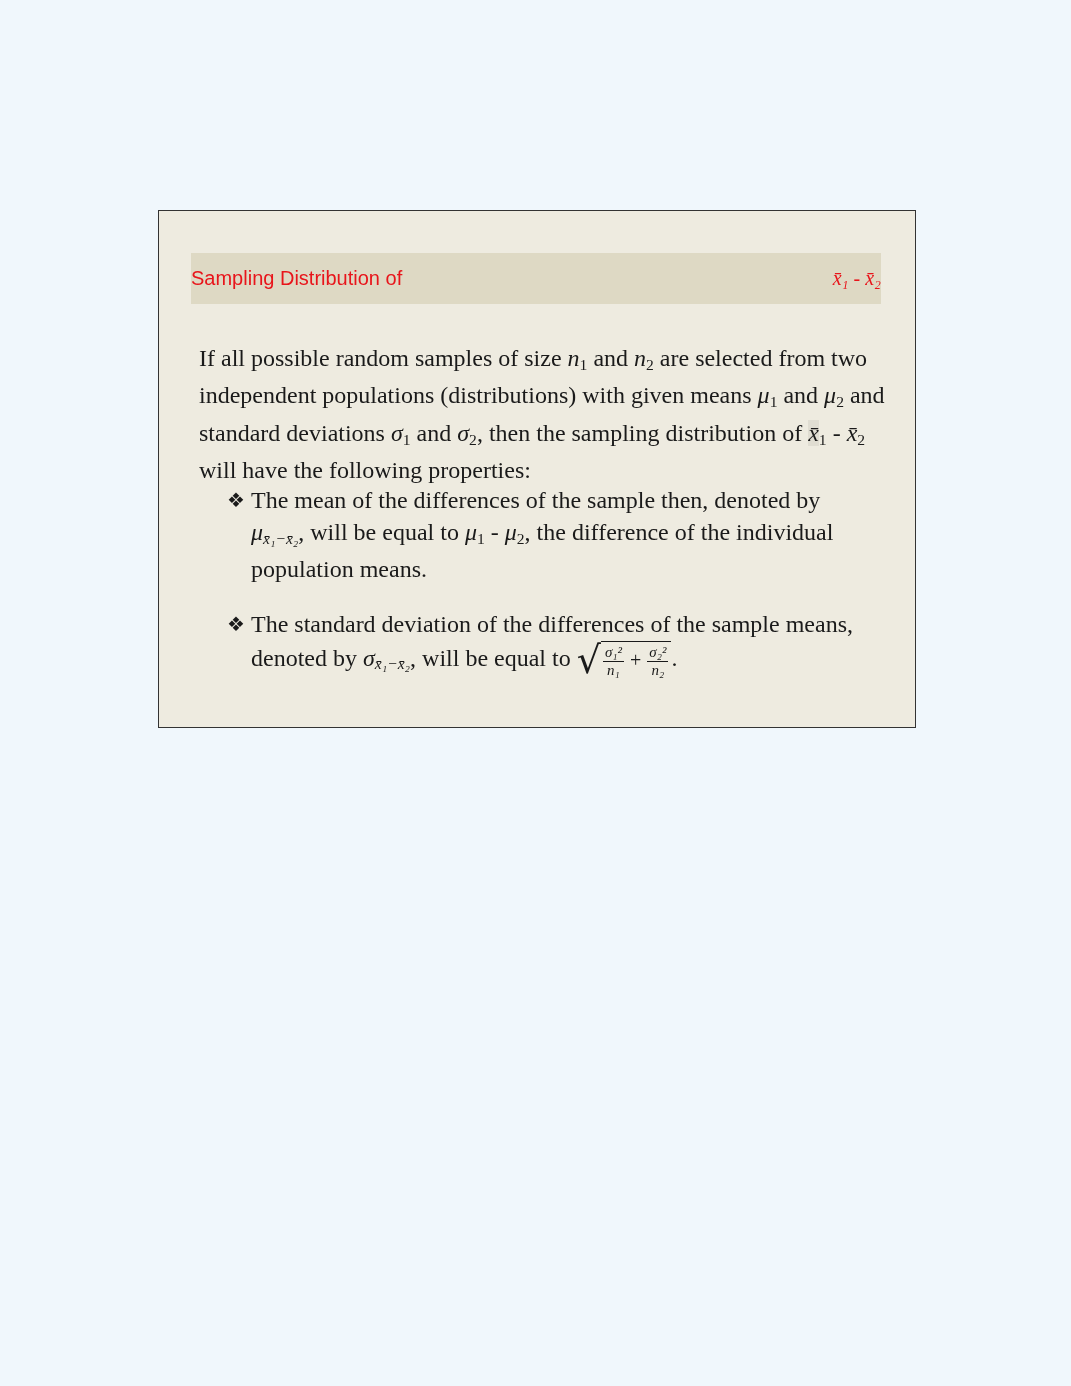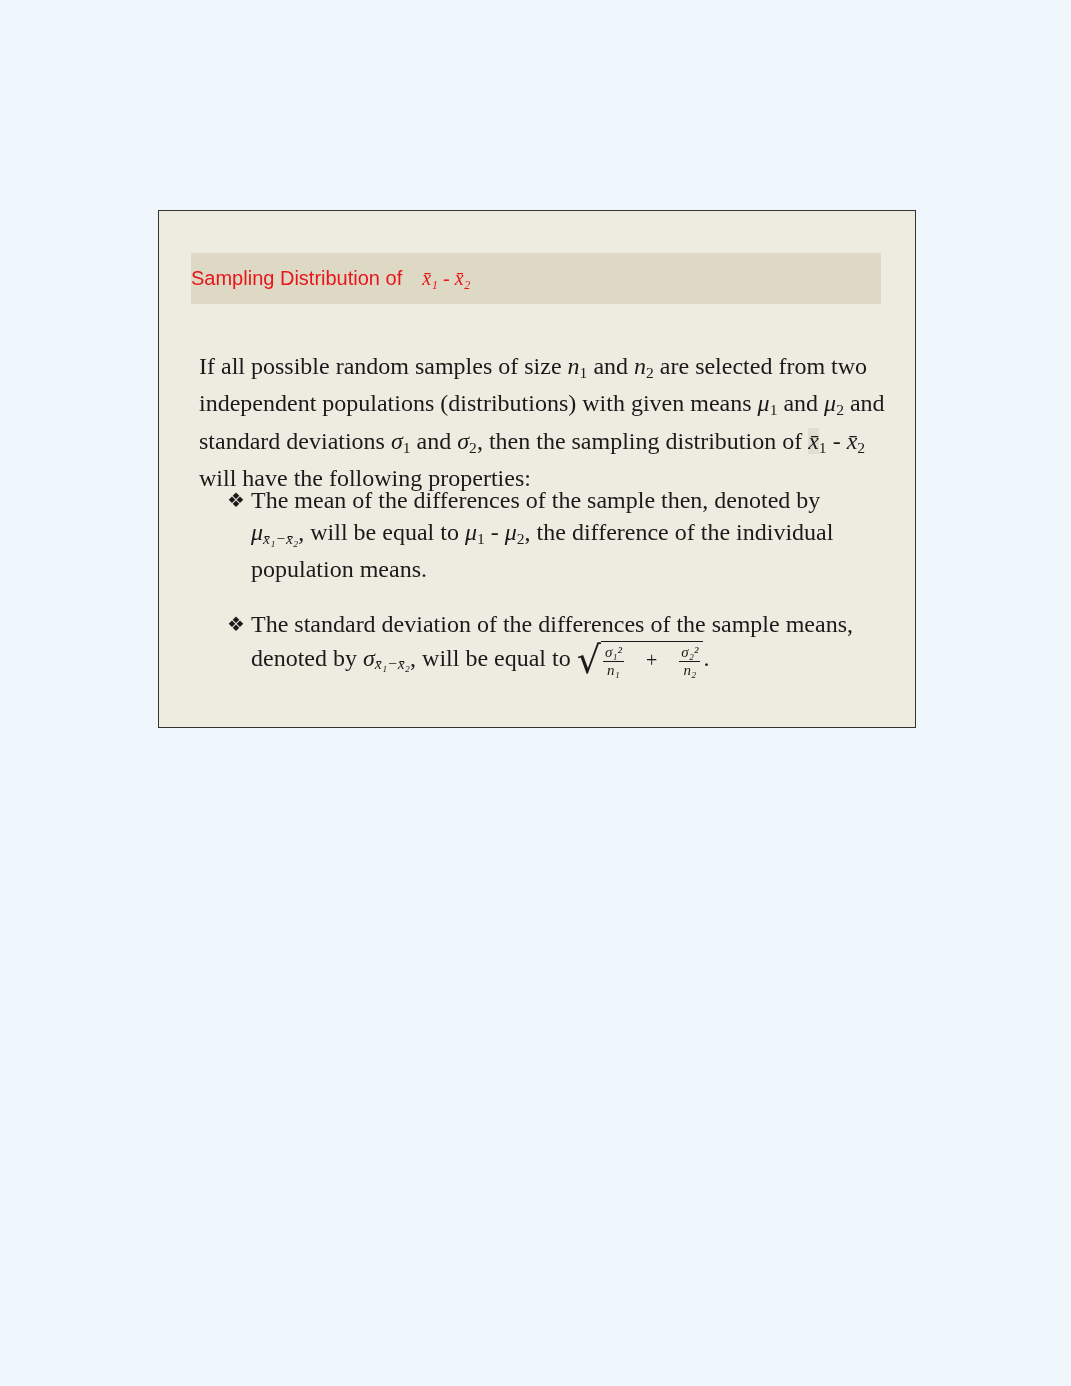--- a/index.html
+++ b/index.html
@@ -13,46 +13,46 @@
     position:absolute; left:158px; top:210px;
     width:758px; height:518px;
     background:#eeebe0;
     border:1px solid #333;
     box-sizing:border-box;
   }
   .title-bar {
     position:absolute; left:32px; top:42px;
     width:690px; height:51px;
     background:#ded9c4;
-    display:flex; align-items:center; justify-content:flex-start;
+    display:flex; align-items:center; justify-content:space-between;
     color:#e8151b;
     font-family:"Liberation Sans", sans-serif;
     font-size:20px;
   }
   .title-bar .math { font-family:"Liberation Serif", serif; font-style:italic; margin-left:20px; }
   .intro {
-    position:absolute; left:40px; top:140px; width:690px;
+    position:absolute; left:40px; top:132px; width:690px;
     font-size:24px; line-height:30.5px; color:#1a1a1a;
   }
   .m { font-style:italic; }
   sub { font-size:0.65em; vertical-align:-0.25em; }
   .hl { background:#e0ddd2; }
   .bullet {
     position:absolute; left:68px; width:640px;
     font-size:24px; line-height:31.5px; color:#1a1a1a;
     padding-left:24px; box-sizing:border-box;
   }
   .bullet .glyph { position:absolute; left:0; top:0; font-size:20px; font-family:"DejaVu Sans", sans-serif; }
   .b1 { top:274px; }
   .b2 { top:398px; }
   .frac { display:inline-flex; flex-direction:column; align-items:center; vertical-align:middle; font-size:15px; line-height:17px; font-style:italic; }
   .frac .num { border-bottom:1px solid #1a1a1a; padding:0 2px; }
   .sqrt { display:inline-flex; align-items:center; vertical-align:middle; }
   .sqrt .radical { font-size:38px; line-height:38px; font-family:"DejaVu Sans", sans-serif; }
-  .sqrt .body { border-top:1px solid #1a1a1a; display:inline-flex; align-items:center; gap:22px; padding:2px 3px 0 2px; }
+  .sqrt .body { border-top:1px solid #1a1a1a; display:inline-flex; align-items:center; gap:6px; padding:2px 3px 0 2px; }
 </style>
 </head>
 <body>
 
 <div class="slide">
   <div class="title-bar">
     <span>Sampling Distribution of</span>
     <span class="math">x̄₁ - x̄₂</span>
   </div>
 

